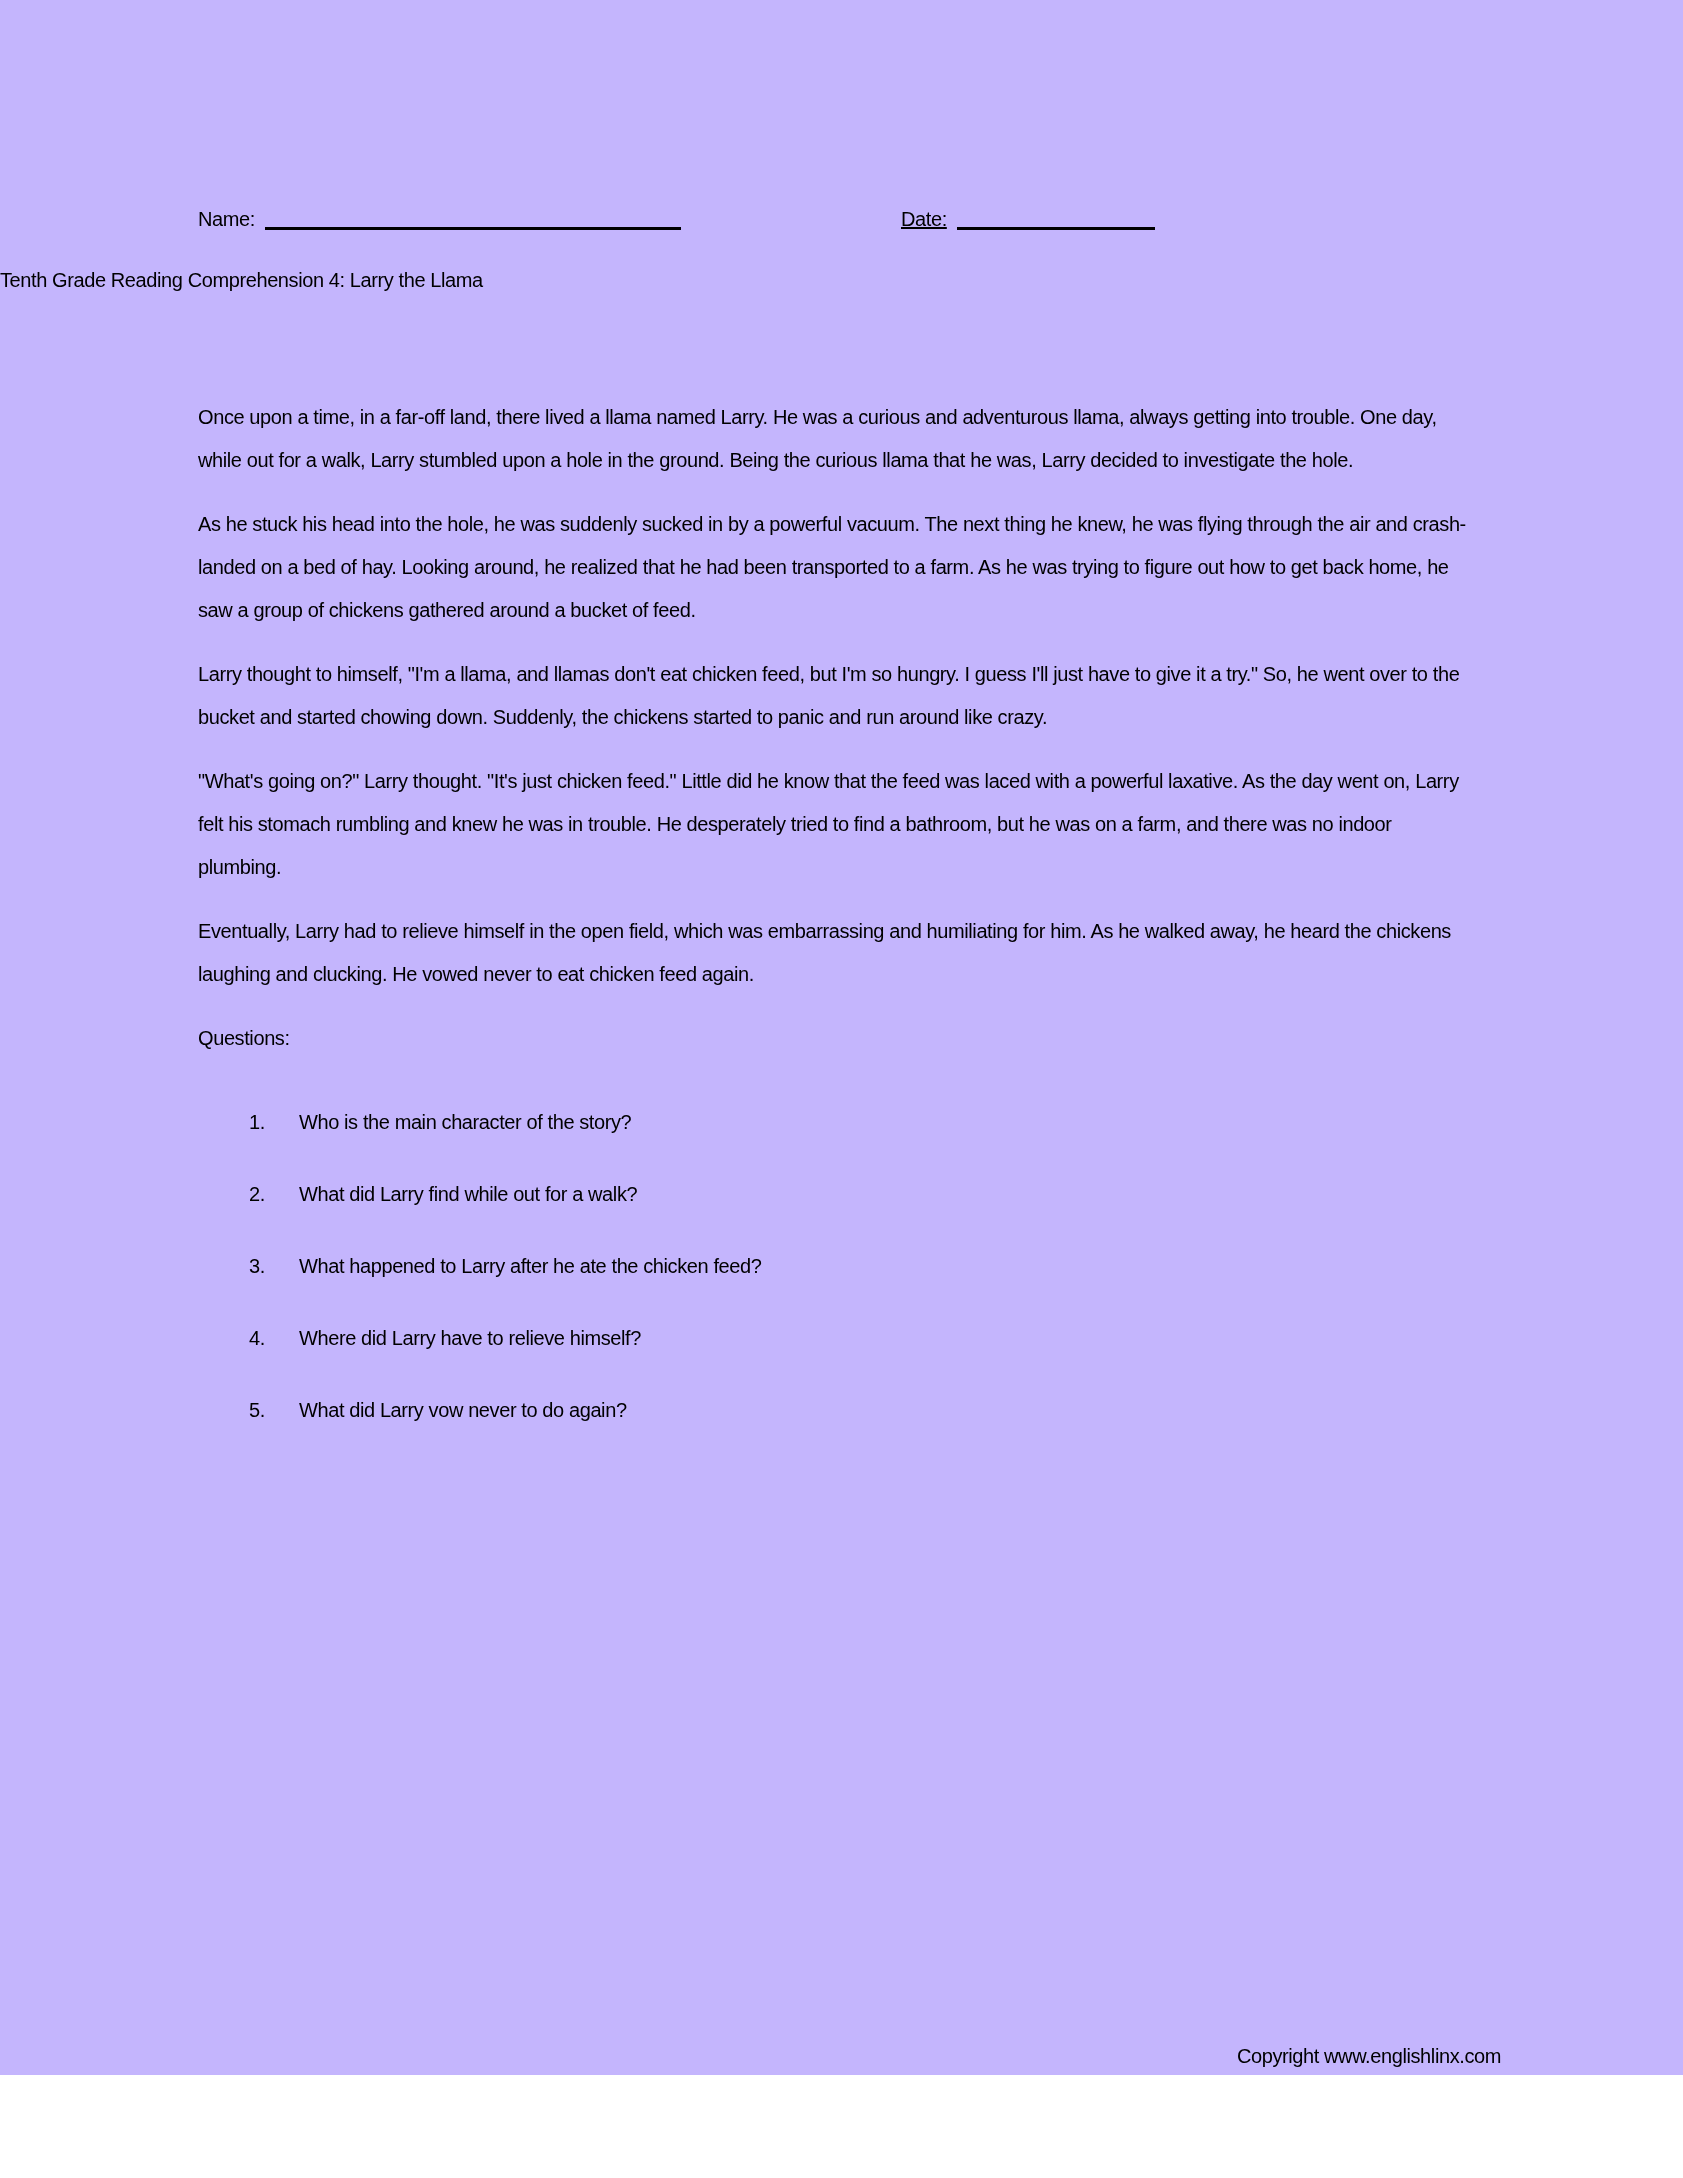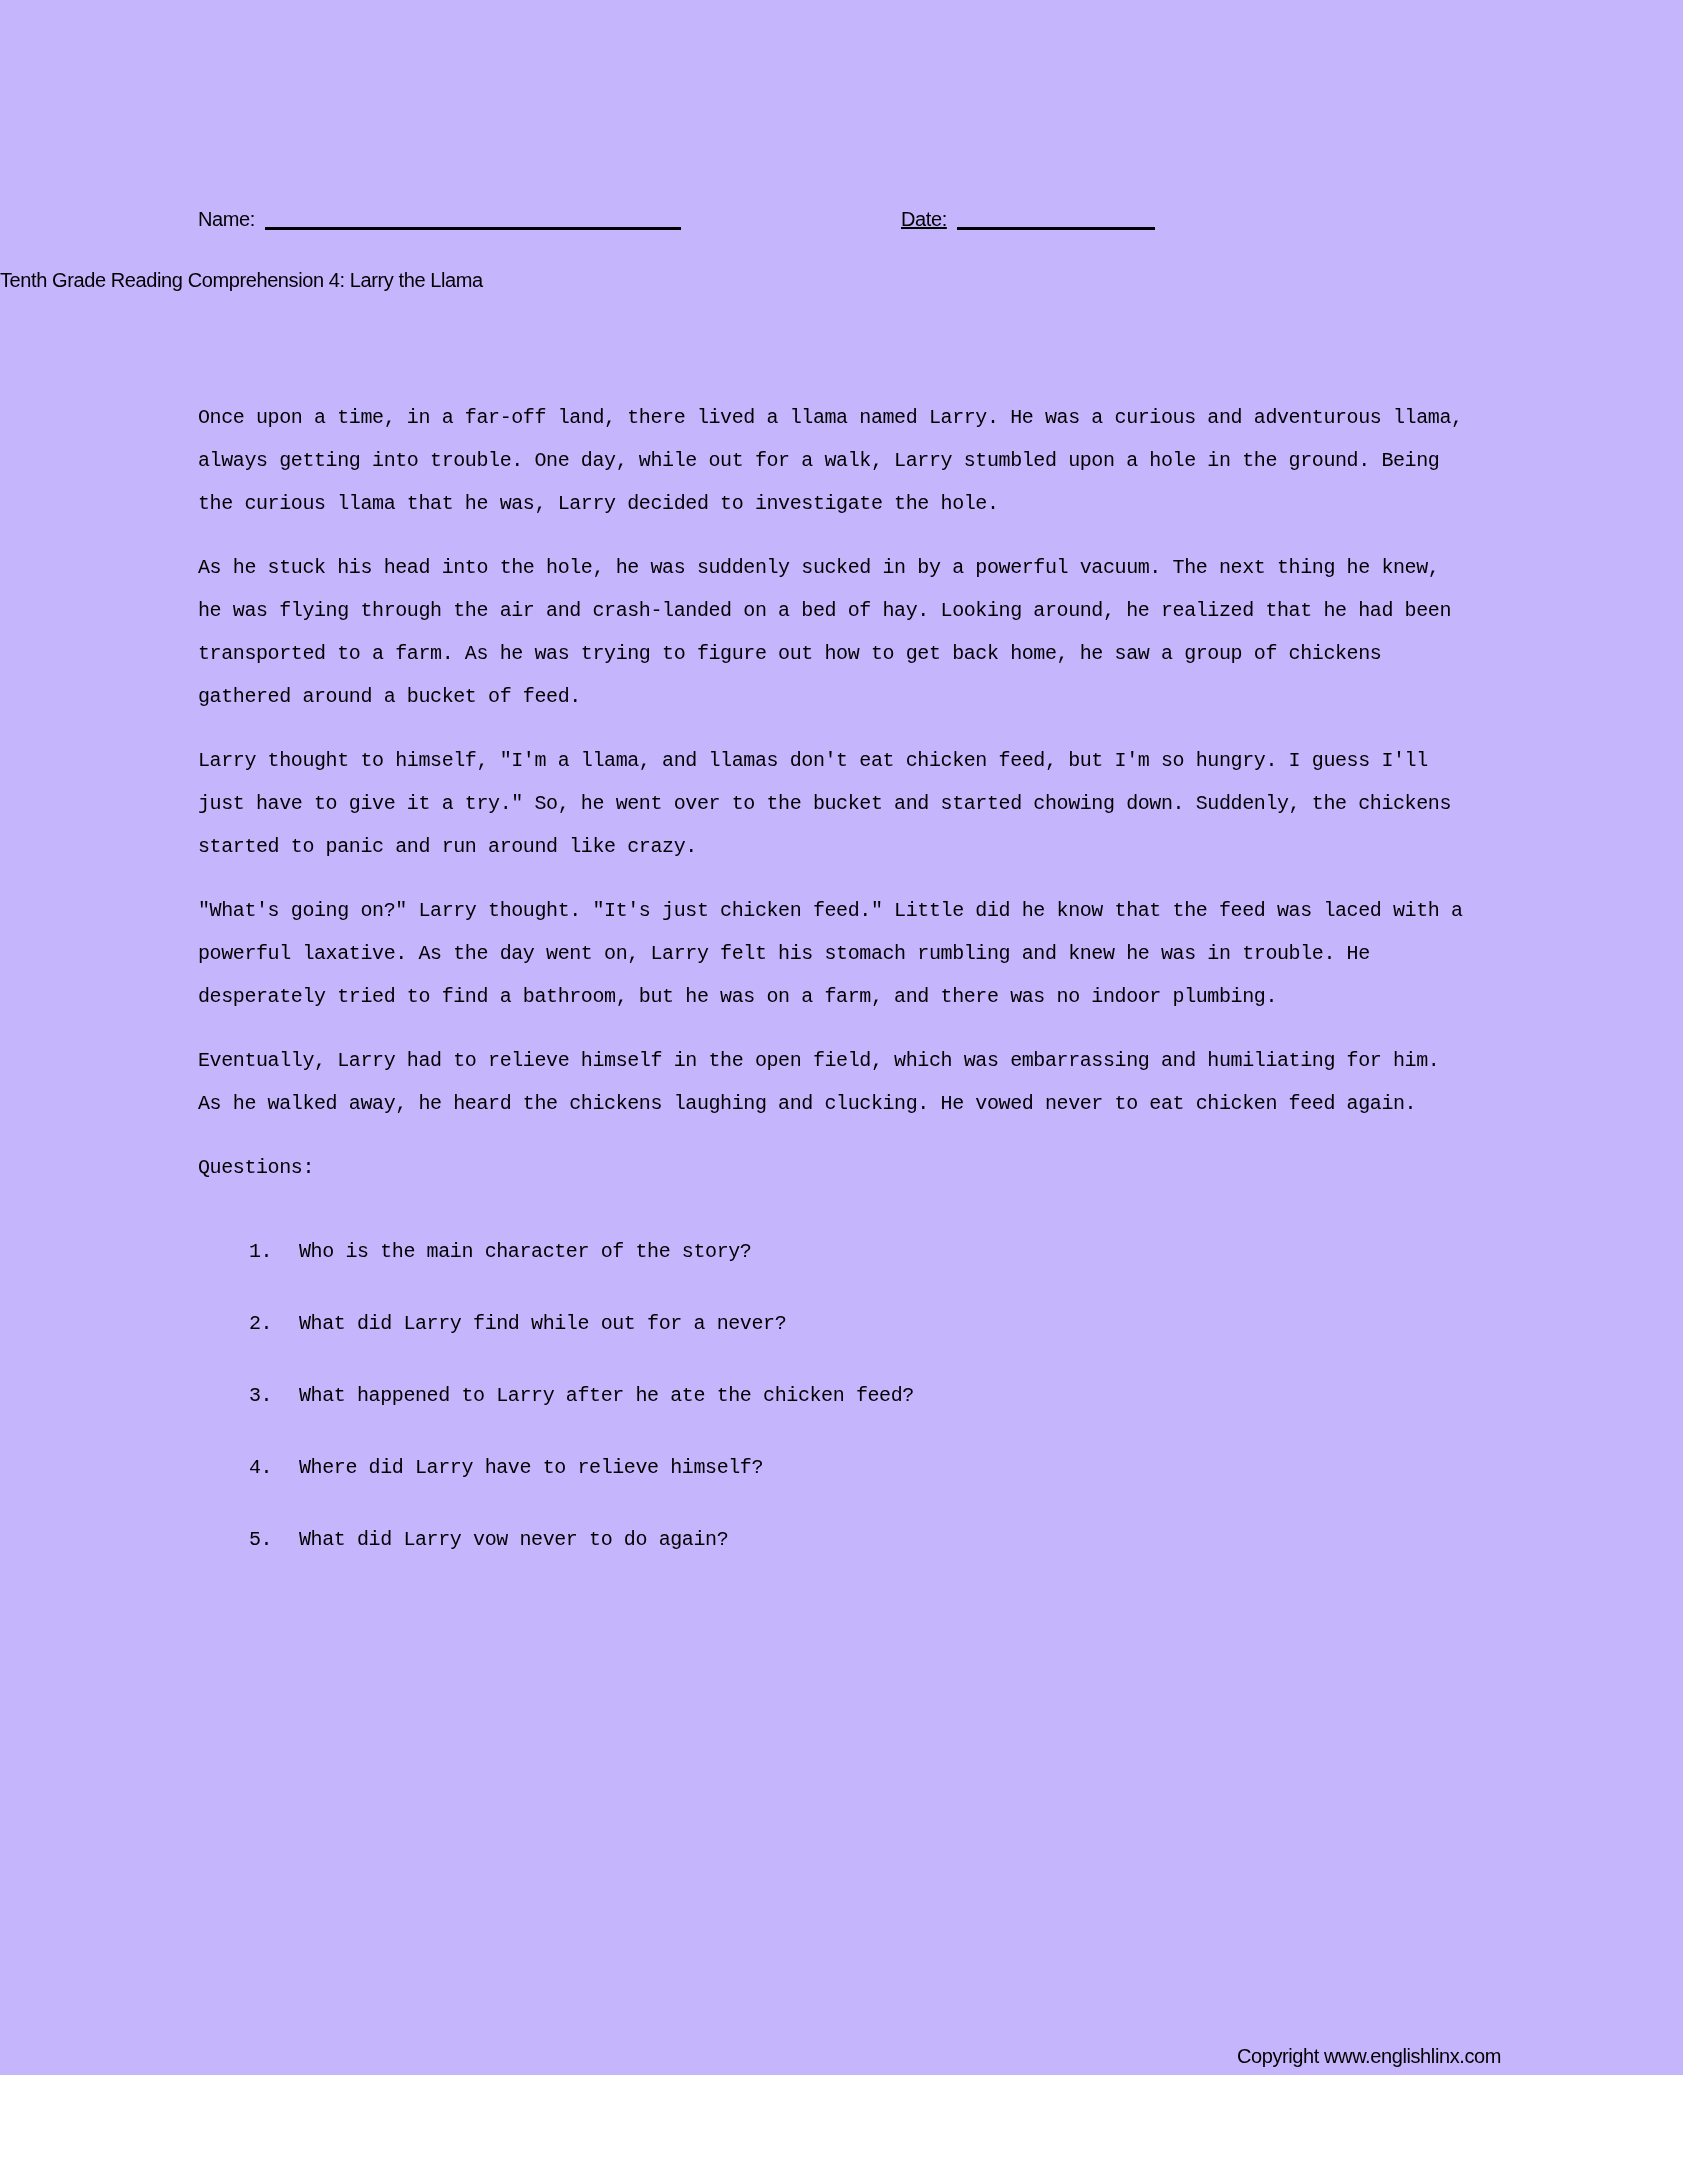--- a/index.html
+++ b/index.html
@@ -47,21 +47,20 @@
     width: 100%;
     text-align: left;
   }
 
   
   .body-col {
     position: absolute;
     top: 396px;
     left: 198px;
     width: 1272px;
-    font-family: Liberation Mono, monospace;
   }
   .body-col p { margin: 0 0 21px 0; }
 
   
   .questions-list {
     list-style: none;
     margin: 41px 0 0 0;
     padding: 0;
   }
   .questions-list li {
@@ -101,21 +100,21 @@
     <p>Once upon a time, in a far-off land, there lived a llama named Larry. He was a curious and adventurous llama, always getting into trouble. One day, while out for a walk, Larry stumbled upon a hole in the ground. Being the curious llama that he was, Larry decided to investigate the hole.</p>
     <p>As he stuck his head into the hole, he was suddenly sucked in by a powerful vacuum. The next thing he knew, he was flying through the air and crash-landed on a bed of hay. Looking around, he realized that he had been transported to a farm. As he was trying to figure out how to get back home, he saw a group of chickens gathered around a bucket of feed.</p>
     <p>Larry thought to himself, "I'm a llama, and llamas don't eat chicken feed, but I'm so hungry. I guess I'll just have to give it a try." So, he went over to the bucket and started chowing down. Suddenly, the chickens started to panic and run around like crazy.</p>
     <p>"What's going on?" Larry thought. "It's just chicken feed." Little did he know that the feed was laced with a powerful laxative. As the day went on, Larry felt his stomach rumbling and knew he was in trouble. He desperately tried to find a bathroom, but he was on a farm, and there was no indoor plumbing.</p>
     <p>Eventually, Larry had to relieve himself in the open field, which was embarrassing and humiliating for him. As he walked away, he heard the chickens laughing and clucking. He vowed never to eat chicken feed again.</p>
 
     <p>Questions:</p>
 
     <ol class="questions-list">
       <li><span class="q-num">1.</span><span>Who is the main character of the story?</span></li>
-      <li><span class="q-num">2.</span><span>What did Larry find while out for a never?</span></li>
+      <li><span class="q-num">2.</span><span>What did Larry find while out for a walk?</span></li>
       <li><span class="q-num">3.</span><span>What happened to Larry after he ate the chicken feed?</span></li>
       <li><span class="q-num">4.</span><span>Where did Larry have to relieve himself?</span></li>
       <li><span class="q-num">5.</span><span>What did Larry vow never to do again?</span></li>
     </ol>
 
   </div>
 
   <div class="footer">Copyright www.englishlinx.com</div>
 
 </div>

